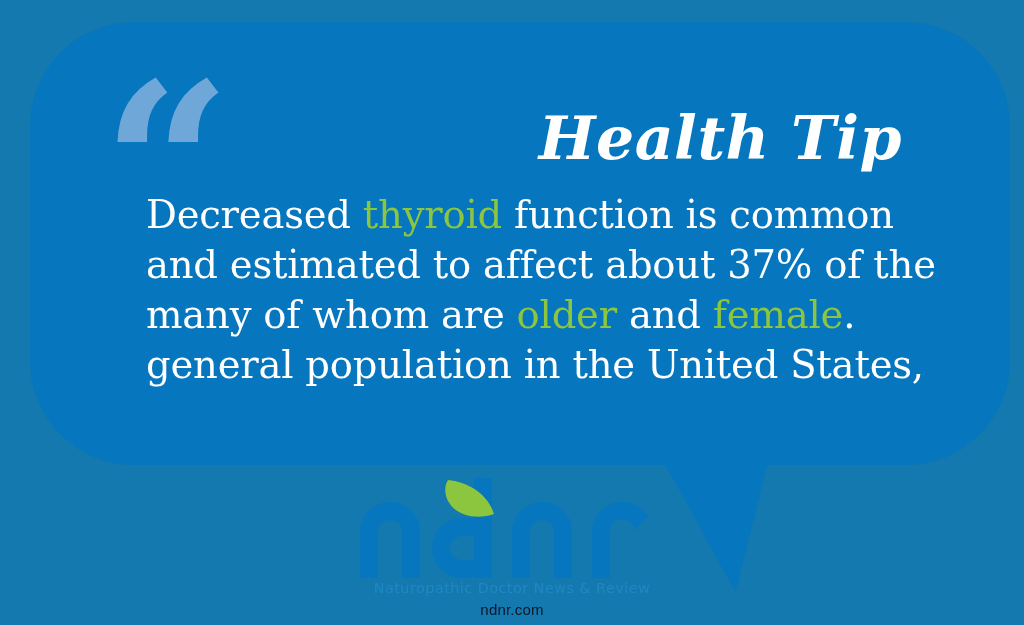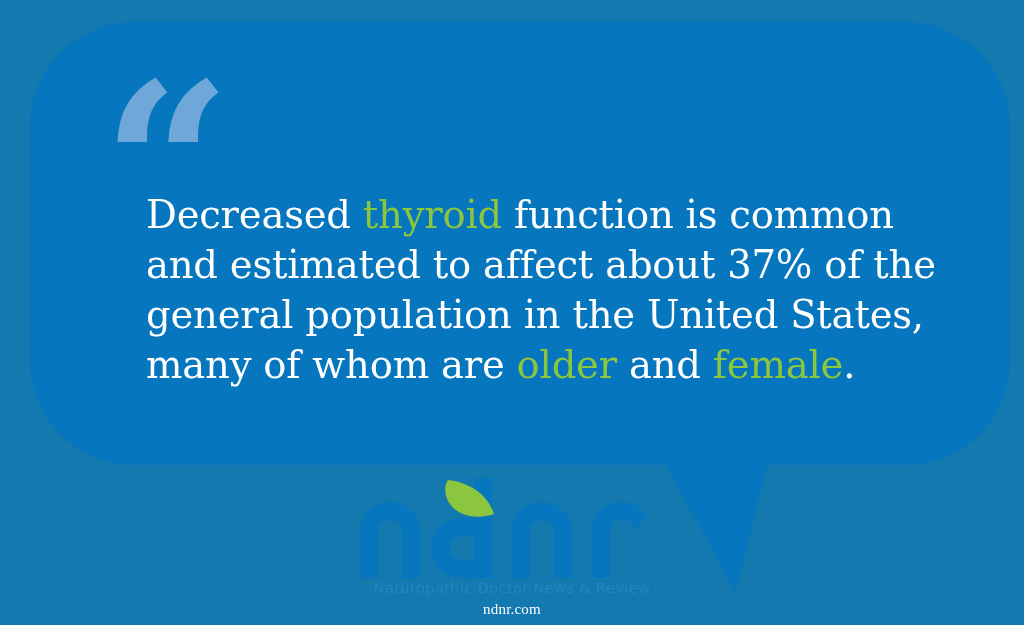--- a/index.html
+++ b/index.html
@@ -114,50 +114,51 @@
     font-size: 14.5px;
     letter-spacing: 0.4px;
     color: #1F88C4;
   }
   #logo-url {
     position: absolute;
     left: 0;
     top: 131px;
     width: 1024px;
     text-align: center;
-    font-family: Liberation Serif, serif;
+    font-family: Liberation Sans, sans-serif;
     font-size: 15px;
     letter-spacing: 0.2px;
-    color: #ffffff;
+    color: #0f172a;
   }
 </style>
 </head>
 <body>
 
 <div id="stage">
 
   <div id="bubble-tail"></div>
 
   <div id="bubble">
 
     <div id="quote-mark">“</div>
 
+    <div id="title">Health Tip</div>
 
     <div id="quote-body">
       <span class="ln">
         <span>Decreased </span><span class="accent">thyroid</span><span> function is common</span>
       </span>
       <span class="ln">
         <span>and estimated to affect about 37% of the</span>
       </span>
       <span class="ln">
-        <span>general population in the United States,</span>
+        <span>many of whom are </span><span class="accent">older</span><span> and </span><span class="accent">female</span><span>.</span>
       </span>
       <span class="ln">
-        <span>many of whom are </span><span class="accent">older</span><span> and </span><span class="accent">female</span><span>.</span>
+        <span>general population in the United States,</span>
       </span>
     </div>
 
   </div>
 
   <div id="logo">
 
     <svg id="logo-mark" width="320" height="108" viewBox="0 0 320 108">
 
       <path d="M8 108 L8 62 A30 30 0 0 1 68 62 L68 108 L50 108 L50 62 A12 12 0 0 0 26 62 L26 108 Z" fill="#0676BE"></path>

